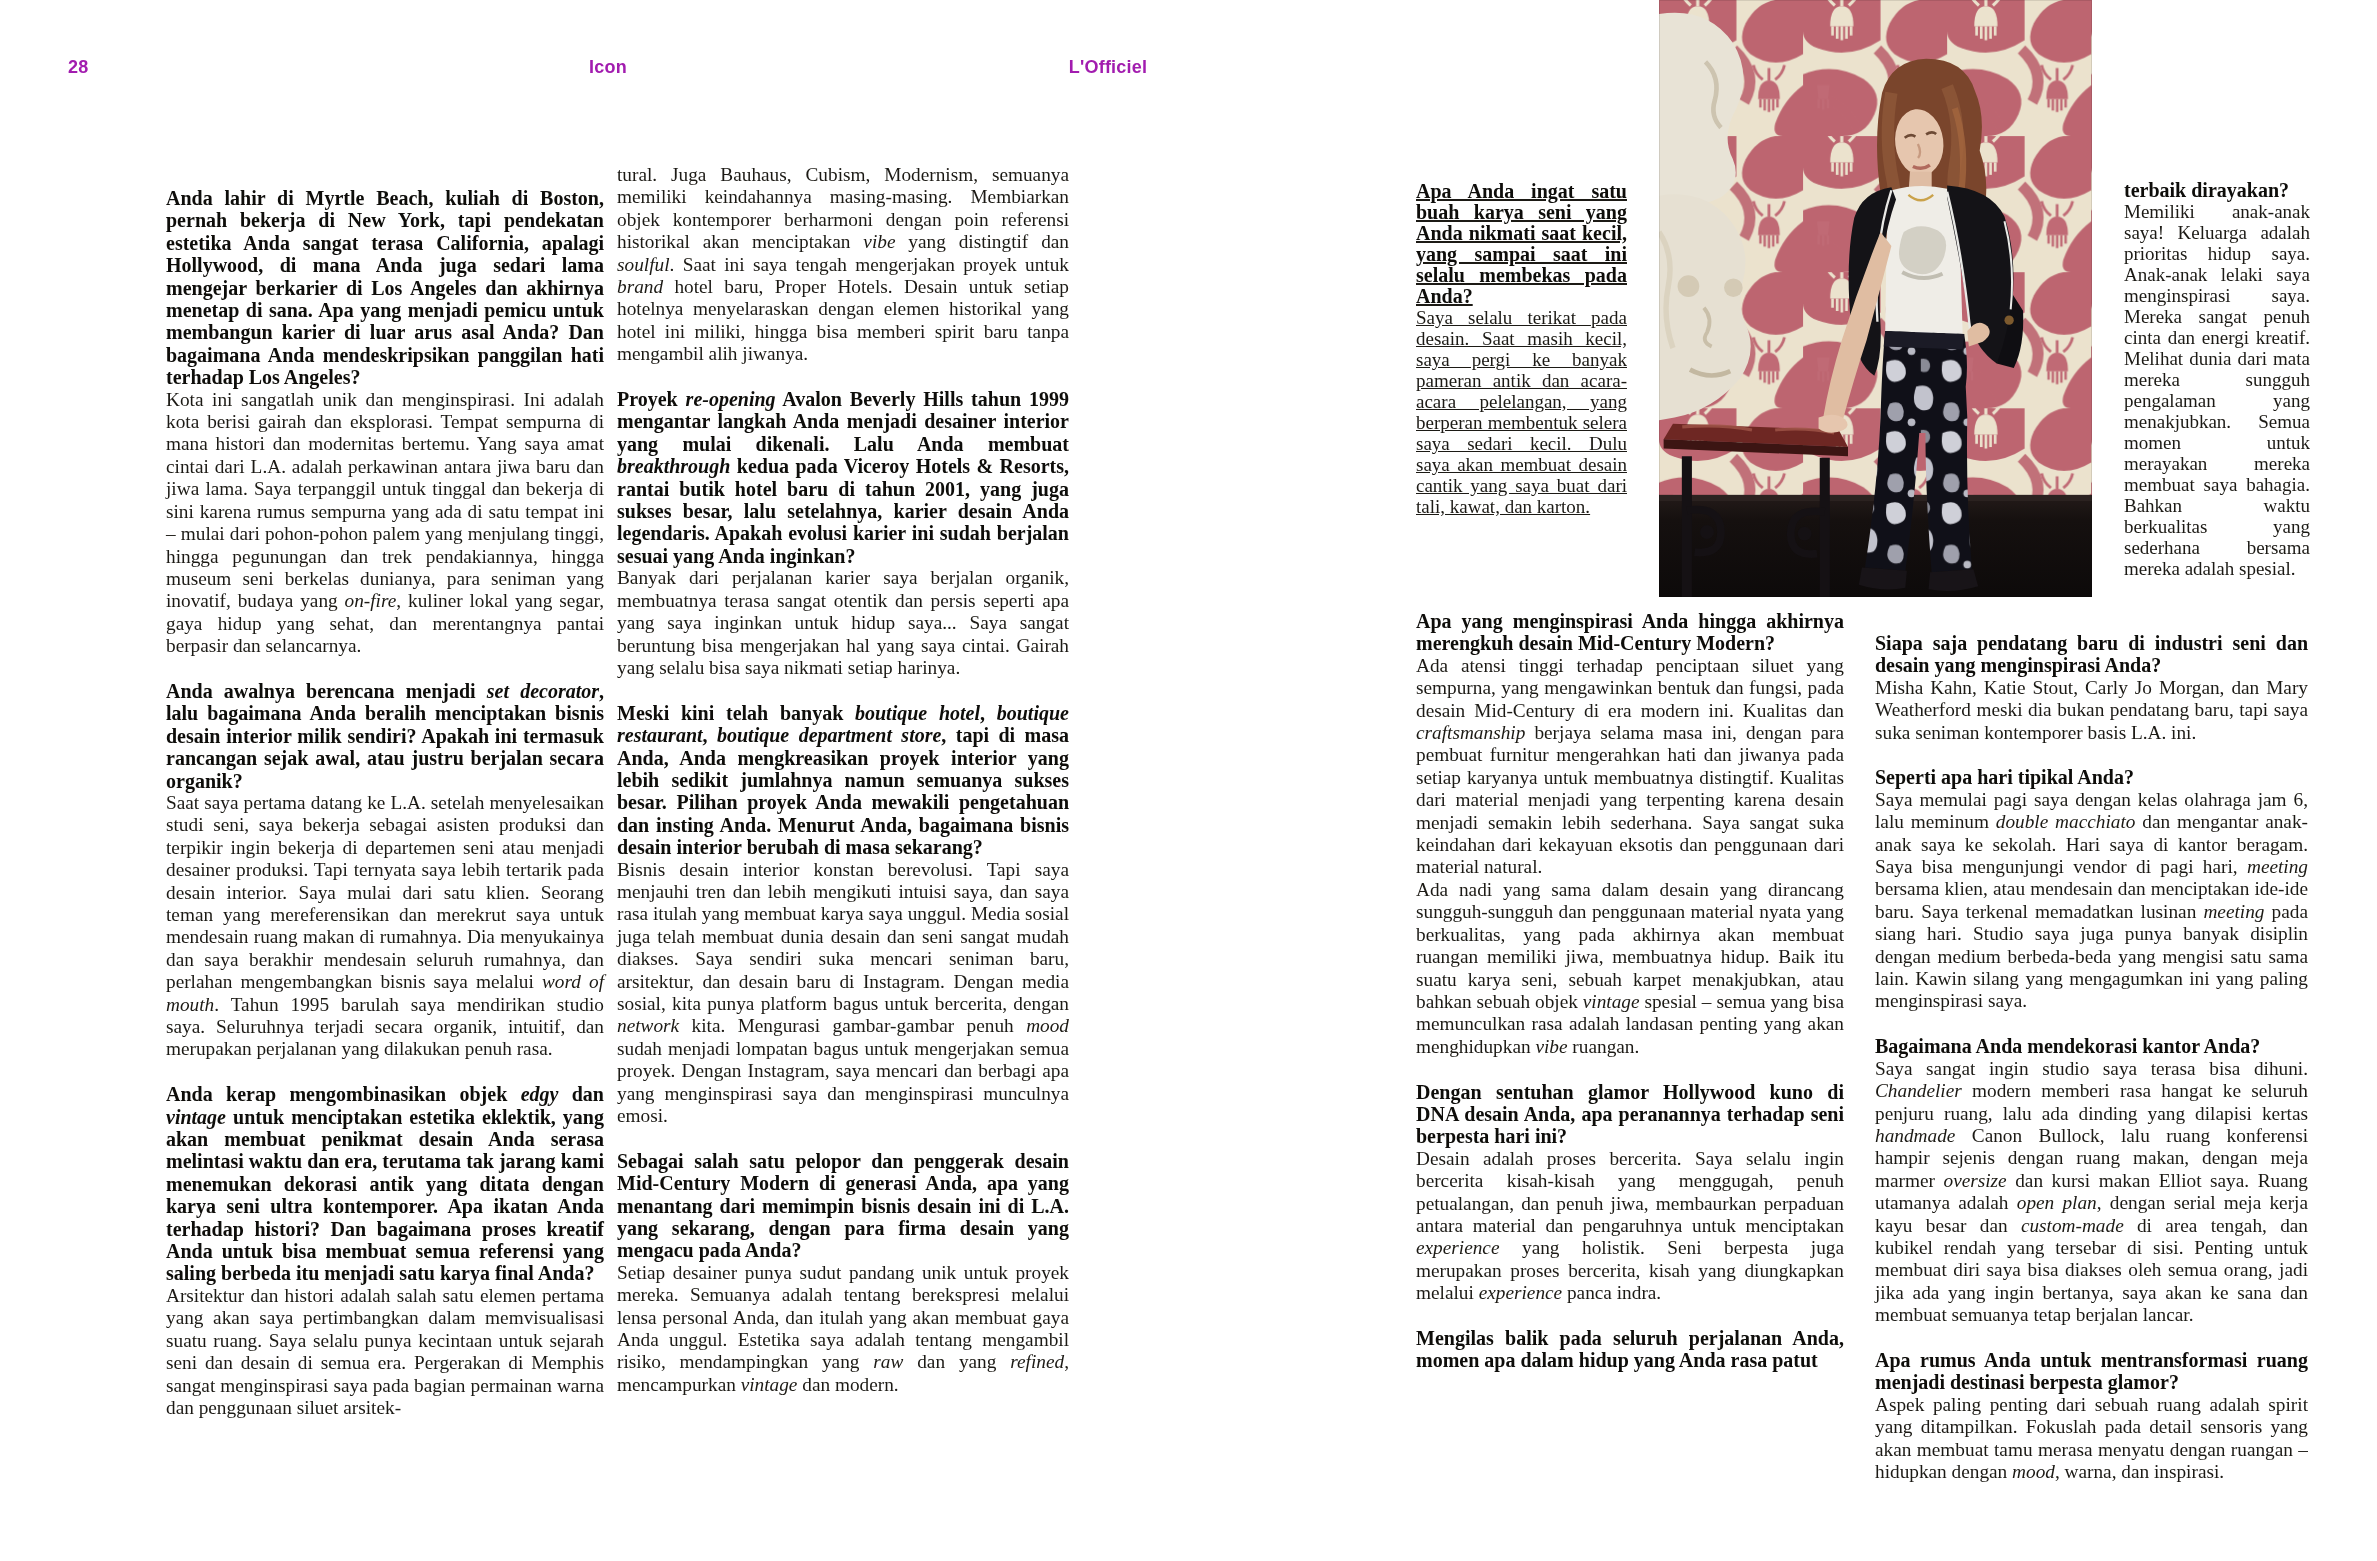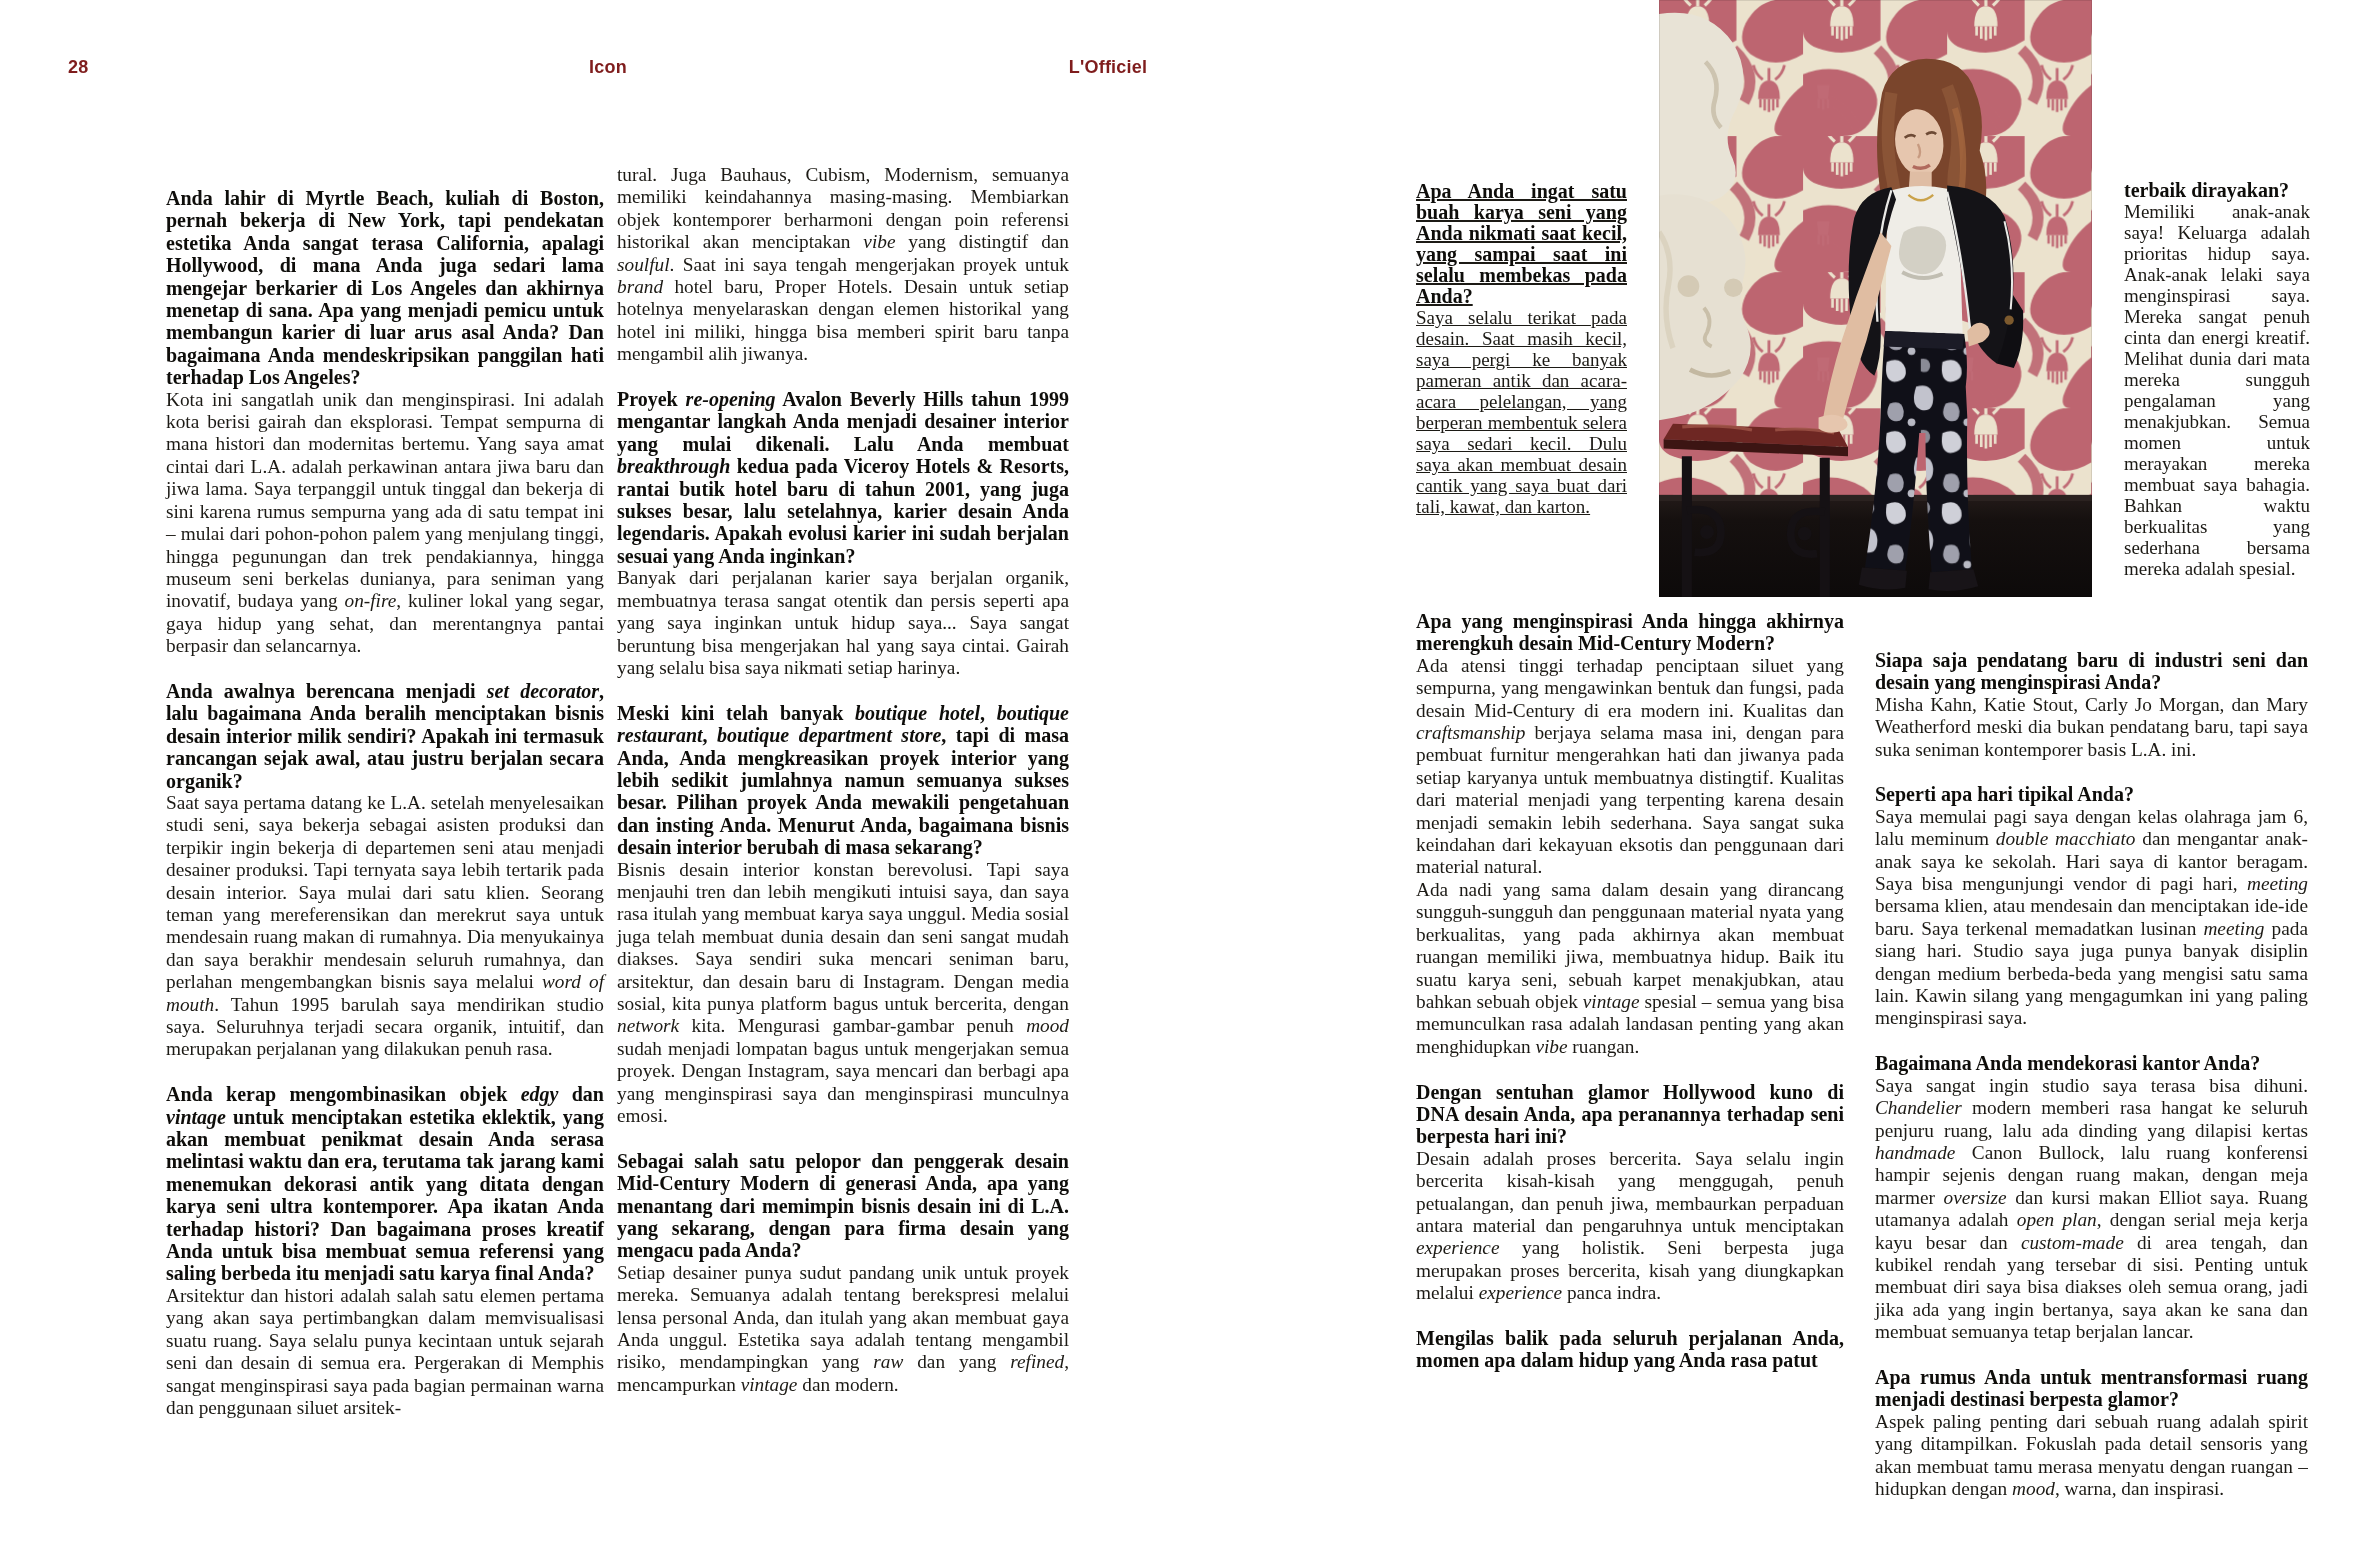--- a/index.html
+++ b/index.html
@@ -1,36 +1,36 @@
 <!DOCTYPE html>
 <html style="font-size:12.4px"><head>
 <meta charset="utf-8">
 <style>
   html,body{margin:0;padding:0;background:#ffffff;}
   #spread{position:relative;width:2377px;height:1562px;background:#ffffff;overflow:hidden;
           font-family:"Liberation Serif","DejaVu Serif",serif;color:#17150f;}
   
   .runhead{position:absolute;top:57px;font-family:"Liberation Sans","DejaVu Sans",sans-serif;
-           font-weight:bold;font-size:18px;letter-spacing:0.2px;color:#7f1d1d;}
+           font-weight:bold;font-size:18px;letter-spacing:0.2px;color:#a21caf;}
   #pagenum{left:68px;}
   #sec-label{left:608px;transform:translateX(-50%);}
   #mag-label{left:1108px;transform:translateX(-50%);}
   
   .col{position:absolute;font-size:19.3px;line-height:22.4px;text-align:justify;color:#1c1a15;}
   .col p{margin:0;}
   .col p.question{font-weight:bold;color:#0e0d0a;font-size:20px;}
   .col p.question{margin-top:22.4px;}
   .col p:first-child{margin-top:0;}
   .narrow{line-height:21px;font-size:19px;}
   #col1{left:166px;top:164px;width:438px;margin-top:23px;}
   #col2{left:617px;top:164px;width:452px;}
   #col3a{left:1416px;top:181px;width:211px;text-decoration:underline;}
   #col3b{left:1416px;top:610px;width:428px;}
   #col4a{left:2124px;top:180px;width:186px;}
-  #col4b{left:1875px;top:649px;width:433px;}
+  #col4b{left:1875px;top:632px;width:433px;}
   
   #photo{position:absolute;left:1659px;top:0;width:433px;height:597px;overflow:hidden;}
   #photo svg{display:block;width:100%;height:100%;}
 </style>
 </head>
 <body>
 
 <div id="spread">
 
   <div class="runhead" id="pagenum">28</div>

